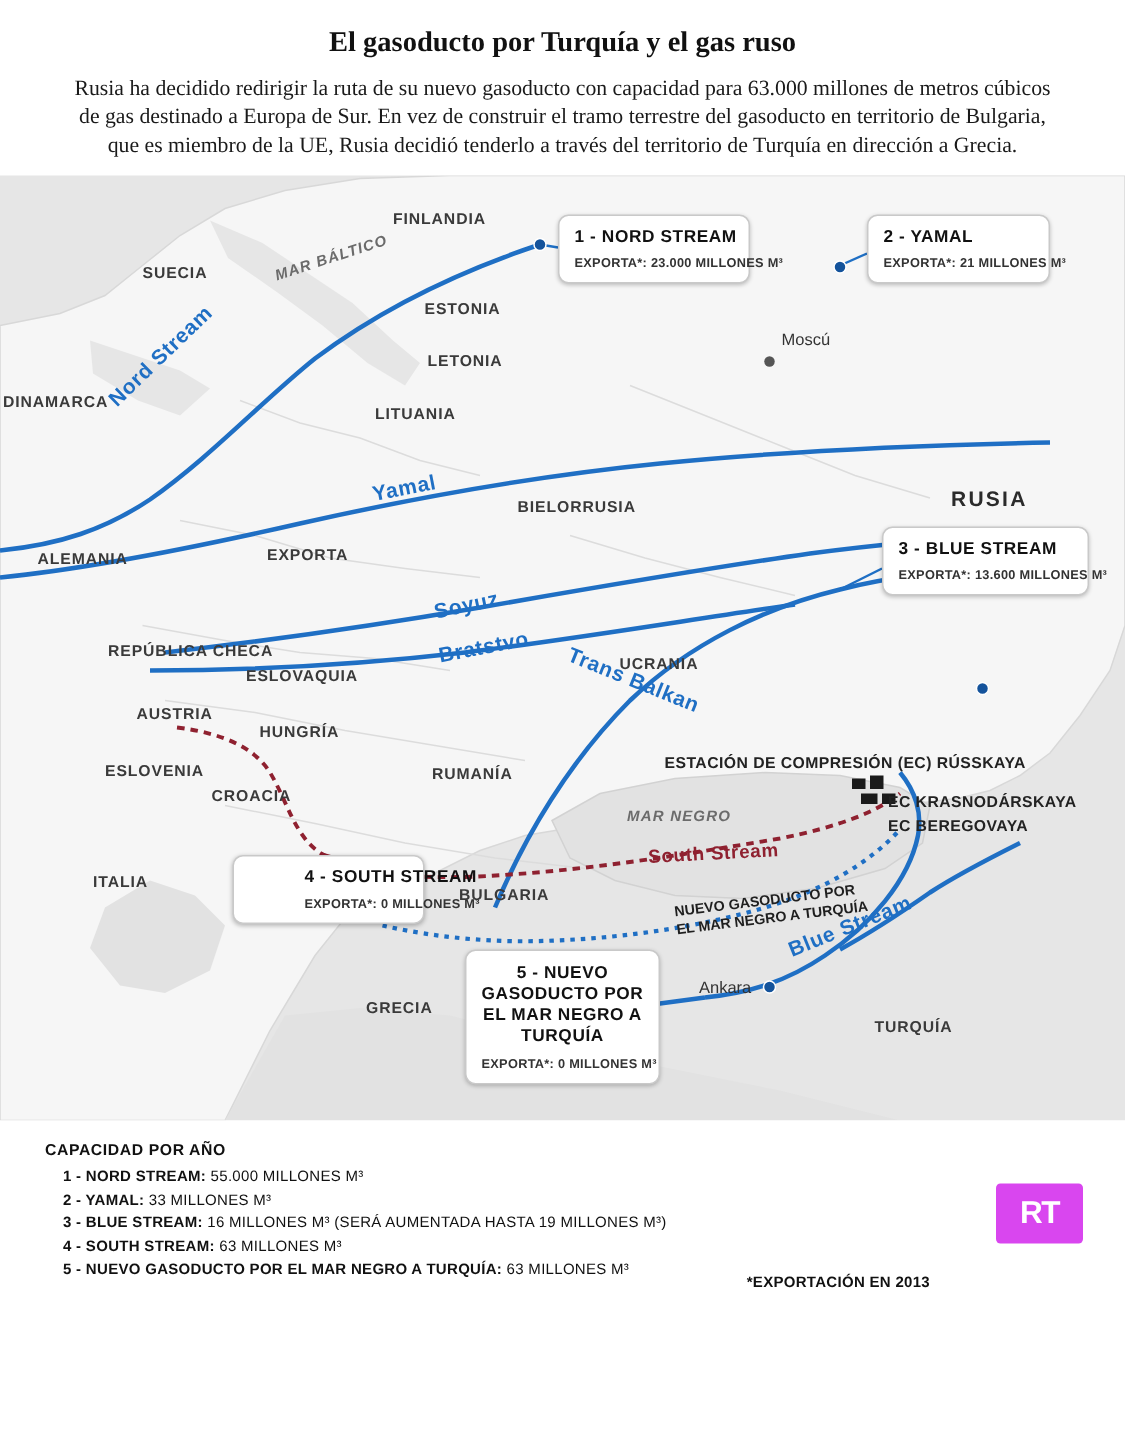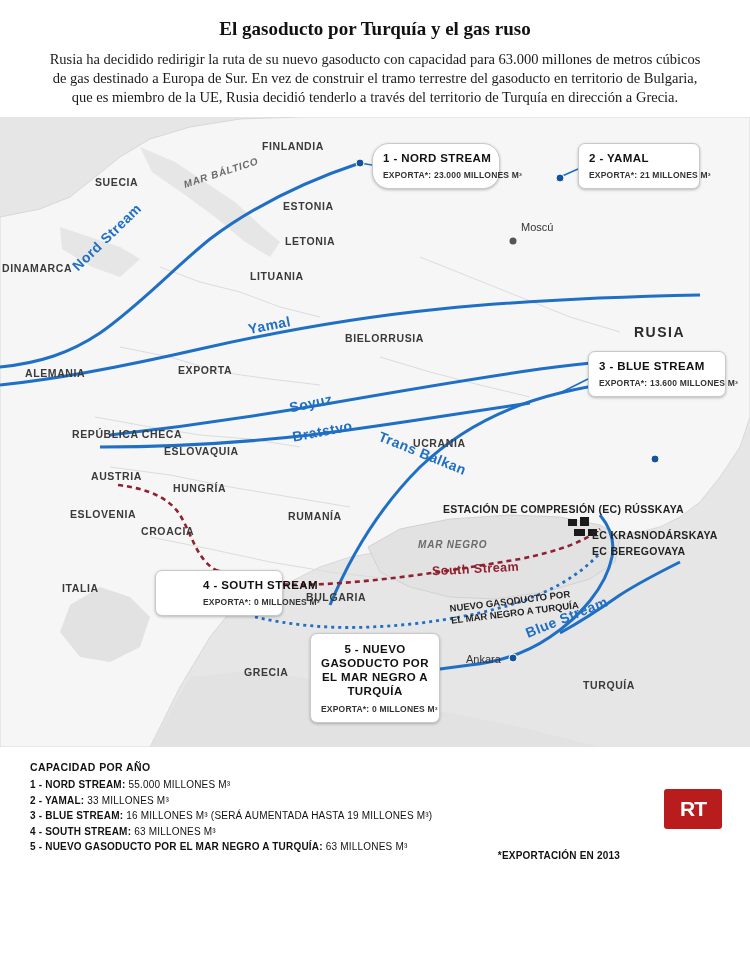--- a/index.html
+++ b/index.html
@@ -122,32 +122,32 @@
   }
   .cap-title{
     font-family:"Liberation Sans", sans-serif;
     font-size:10.5px;font-weight:bold;color:#111;letter-spacing:.4px;
     margin-bottom:4px;
   }
   .cap-line{
     font-family:"Liberation Sans", sans-serif;
     font-size:10px;color:#111;line-height:15.5px;letter-spacing:.2px;
   }
-  .cap-line b{font-weight:bold;}
+  .cap-line b{font-weight:bold;margin-left:12px;}
   .note{
     position:absolute;
     right:130px;bottom:44px;
     font-family:"Liberation Sans", sans-serif;
     font-size:10px;font-weight:bold;color:#111;letter-spacing:.2px;
   }
   .rt-logo{
     position:absolute;
     right:28px;top:42px;
     width:58px;height:40px;
-    background:#b91c1c;
+    background:#d946ef;
     border-radius:3px;
     display:flex;align-items:center;justify-content:center;
   }
   .rt-logo span{
     color:#fff;font-family:"Liberation Sans", sans-serif;
     font-weight:bold;font-size:21px;letter-spacing:-1px;
   }
 </style>
 </head>
 <body>
@@ -286,21 +286,21 @@
 
   <div class="newpipe-lbl" style="left:450px;top:478px;transform:rotate(-7deg);">
     <div>NUEVO GASODUCTO POR</div>
     <div>EL MAR NEGRO A TURQUÍA</div>
   </div>
 
   <div class="ec-lbl" style="left:443px;top:386px;">ESTACIÓN DE COMPRESIÓN (EC) RÚSSKAYA</div>
   <div class="ec-lbl" style="left:592px;top:412px;">EC KRASNODÁRSKAYA</div>
   <div class="ec-lbl" style="left:592px;top:428px;">EC BEREGOVAYA</div>
 
-  <div class="callout" style="left:372px;top:26px;width:128px;border-radius:17px;">
+  <div class="callout" style="left:372px;top:26px;width:128px;">
     <div class="c-title">1 - NORD STREAM</div>
     <div class="c-sub">EXPORTA*: 23.000 MILLONES M³</div>
   </div>
 
   <div class="callout" style="left:578px;top:26px;width:122px;">
     <div class="c-title">2 - YAMAL</div>
     <div class="c-sub">EXPORTA*: 21 MILLONES M³</div>
   </div>
 
   <div class="callout" style="left:588px;top:234px;width:138px;">

